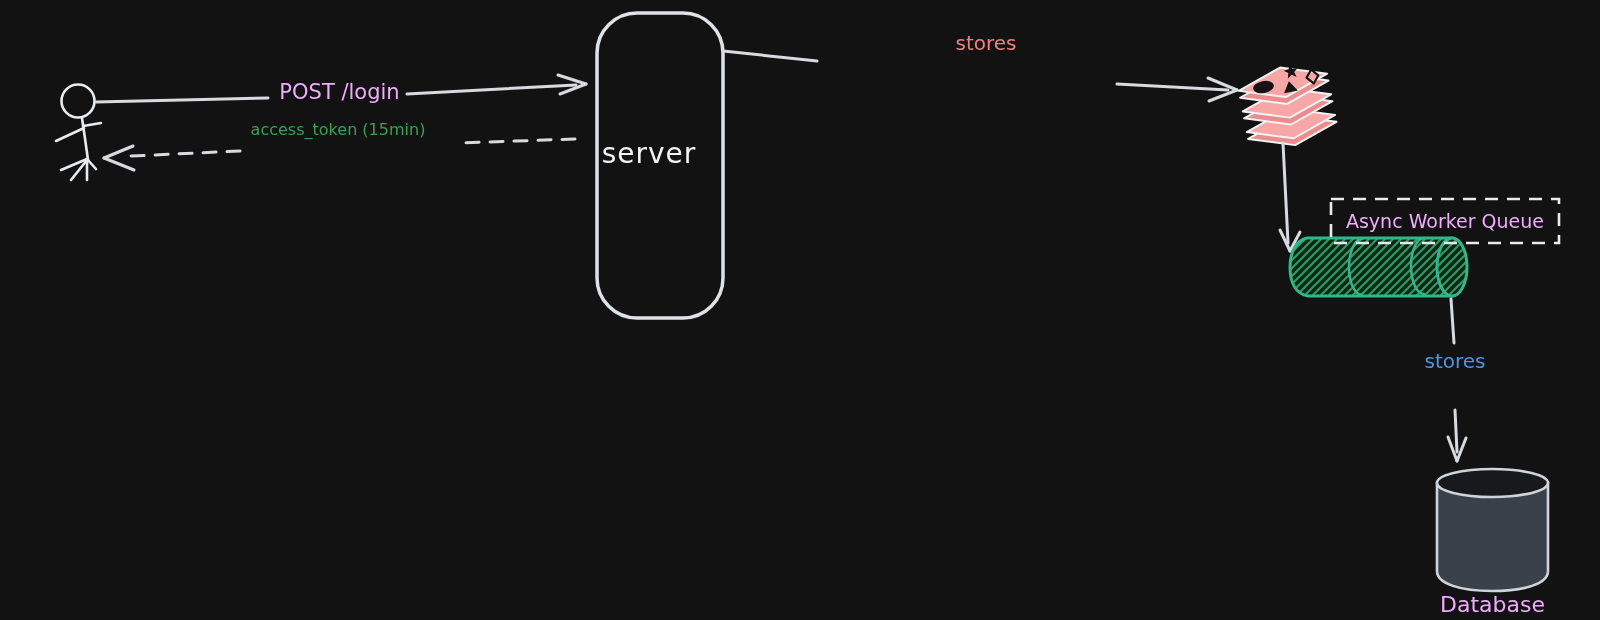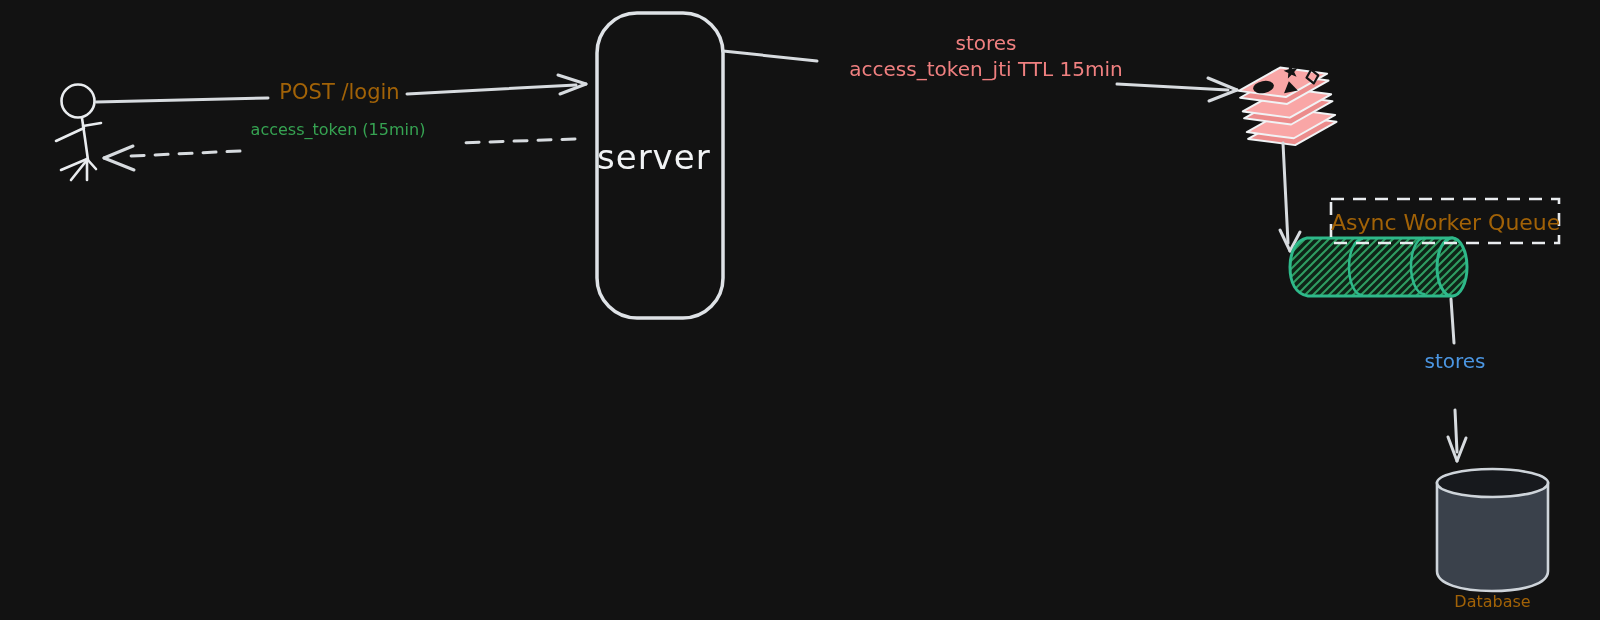--- a/index.html
+++ b/index.html
@@ -1,26 +1,26 @@
 <!DOCTYPE html>
 <html><head>
 <meta charset="utf-8">
 <style>
   html,body{margin:0;padding:0;background:#121212;}
   .canvas{position:relative;width:1600px;height:620px;background:#121212;overflow:hidden;
           font-family:"DejaVu Sans",sans-serif;}
   .canvas svg{position:absolute;left:0;top:0;}
-  .lbl{position:absolute;text-align:center;color:#a16207;white-space:nowrap;}
+  .lbl{position:absolute;text-align:center;color:#f0abfc;white-space:nowrap;}
   .lbl-login{left:262px;top:80px;width:155px;font-size:21px;}
   .lbl-tokens{left:220px;top:117px;width:236px;font-size:16px;line-height:26px;color:#36a352;}
   .lbl-rediswrite{left:826px;top:30px;width:320px;font-size:20px;line-height:26px;color:#f08080;}
-  .lbl-server{left:597px;top:137px;width:104px;font-size:34px;color:#f1f3f5;letter-spacing:1px;}
-  .lbl-queue{left:1331px;top:210px;width:228px;font-size:22px;}
+  .lbl-server{left:597px;top:137px;width:104px;font-size:28px;color:#f1f3f5;letter-spacing:1px;}
+  .lbl-queue{left:1331px;top:210px;width:228px;font-size:19px;}
   .lbl-dbwrite{left:1345px;top:348px;width:220px;font-size:20px;line-height:27px;color:#4b96e2;}
-  .lbl-database{left:1427px;top:592px;width:131px;font-size:16px;}
+  .lbl-database{left:1427px;top:592px;width:131px;font-size:22px;}
 </style>
 </head>
 <body>
 
 <div class="canvas">
 
   <svg width="1600" height="620" viewBox="0 0 1600 620">
     <defs>
       <pattern id="hatch" width="8" height="8" patternUnits="userSpaceOnUse">
         <rect width="8" height="8" fill="#0e2417"></rect>
@@ -121,21 +121,20 @@
   <div class="lbl lbl-login">POST /login</div>
 
   <div class="lbl lbl-tokens">
     <div>access_token (15min)</div>
   </div>
 
   <div class="lbl lbl-server">server</div>
 
   <div class="lbl lbl-rediswrite">
     <div>stores</div>
-    <div>access_token_jti TTL 15min</div>
   </div>
 
   <div class="lbl lbl-queue">Async Worker Queue</div>
 
   <div class="lbl lbl-dbwrite">
     <div>stores</div>
   </div>
 
   <div class="lbl lbl-database">Database</div>
 

